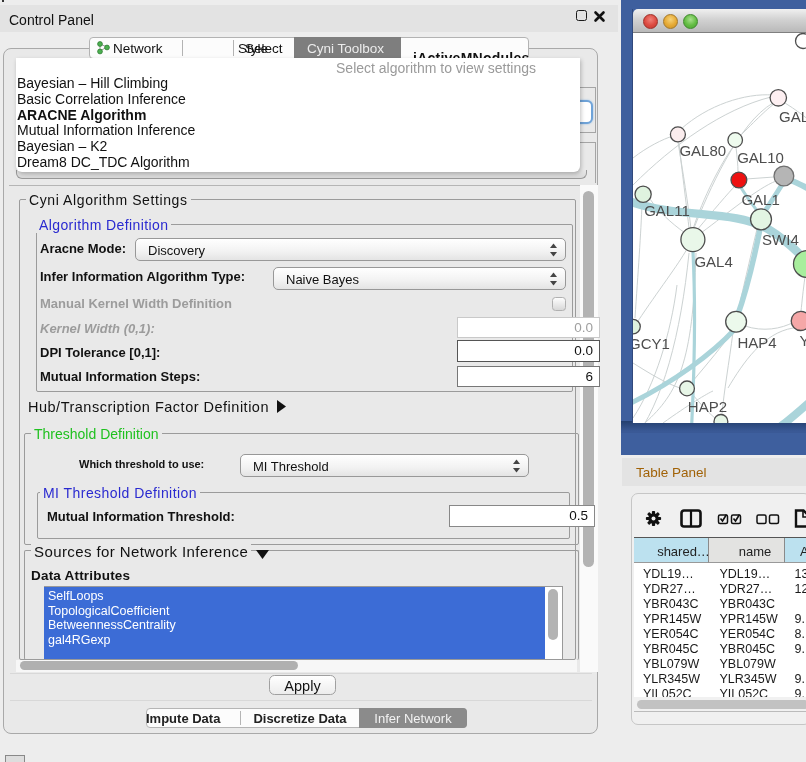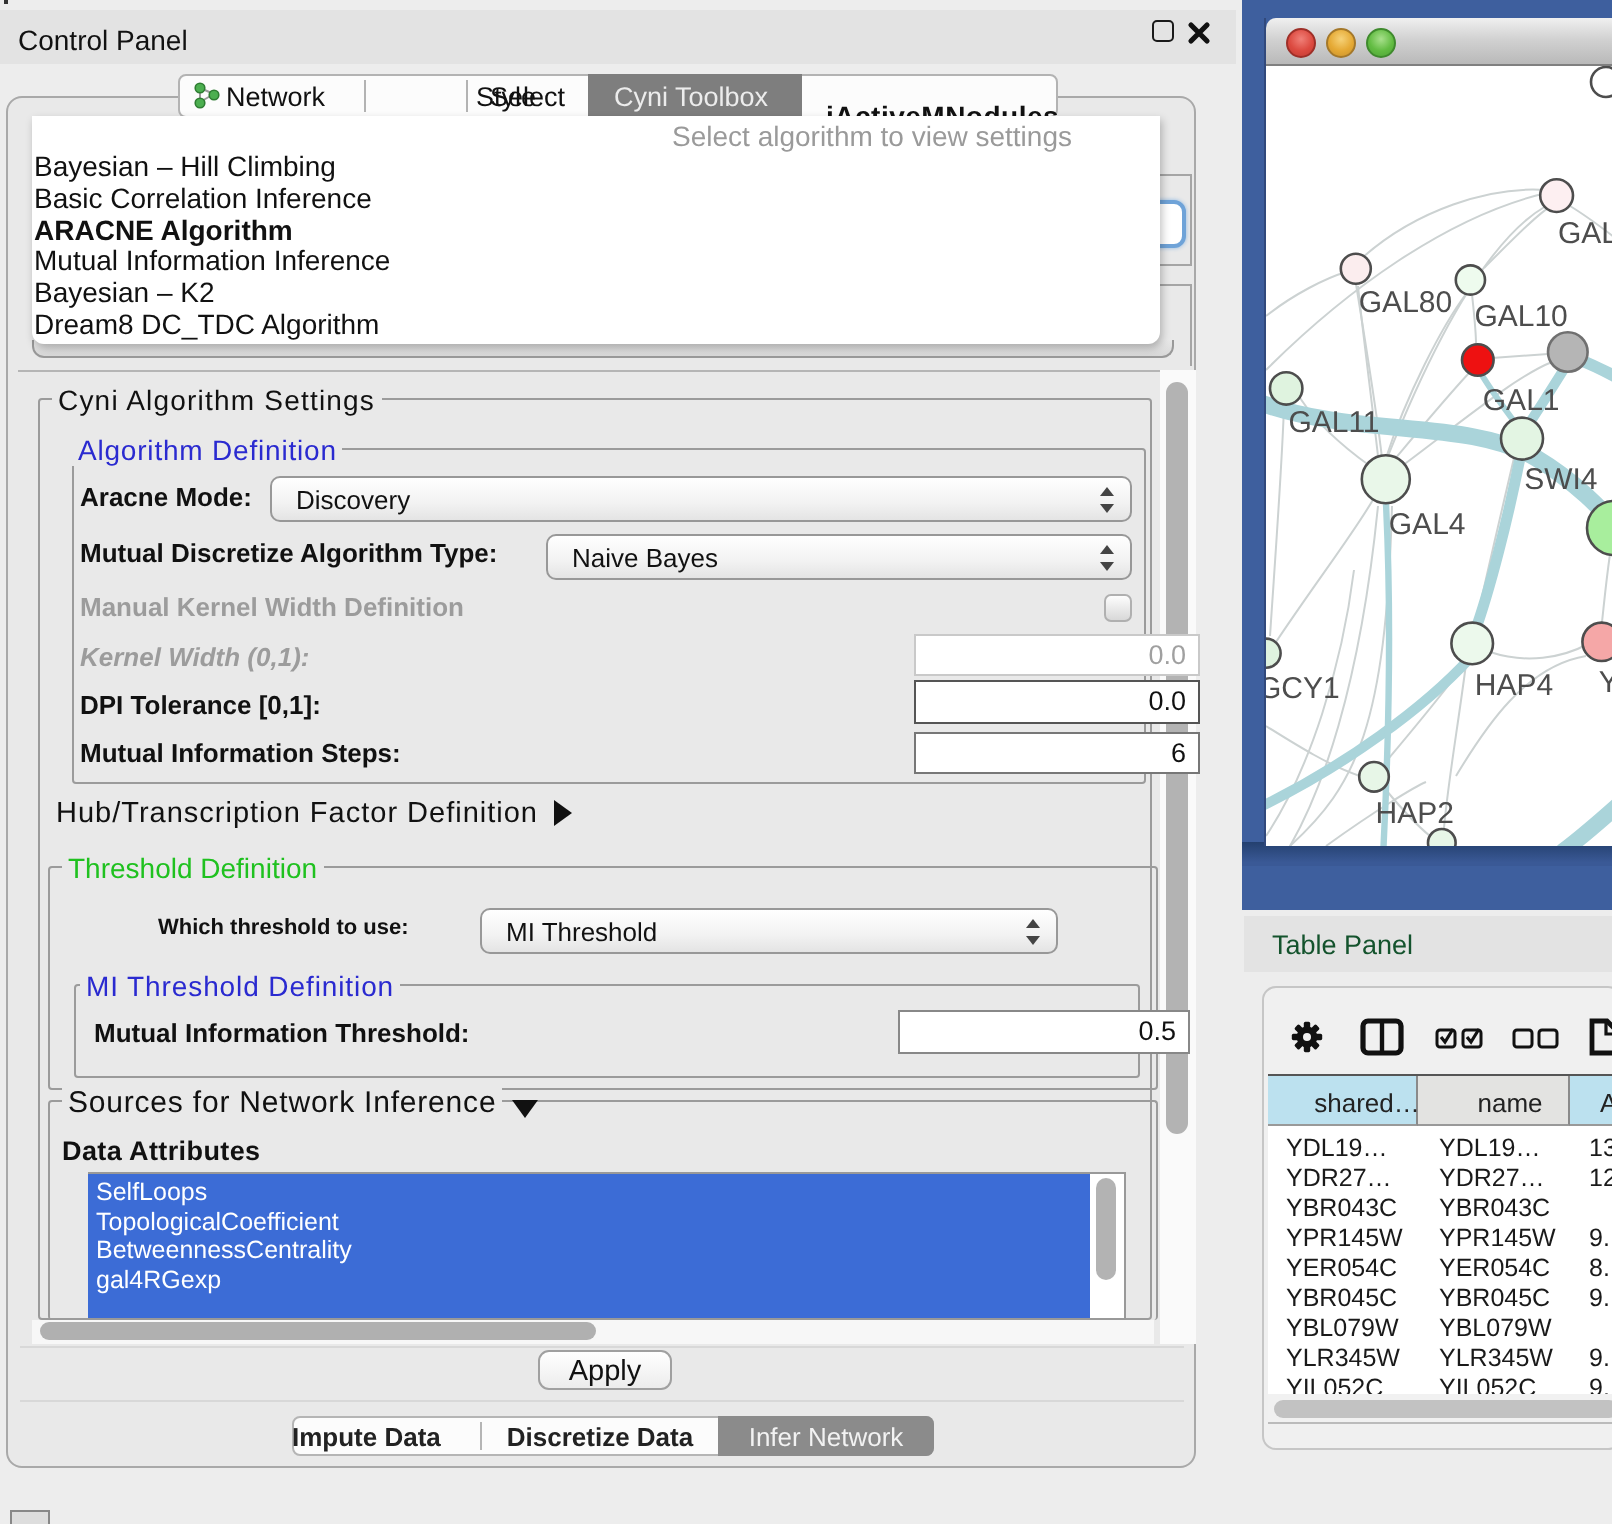--- a/index.html
+++ b/index.html
@@ -102,21 +102,21 @@
   <text x="129.1" y="211.5">SWI4</text>
   <text x="-4" y="316">GCY1</text>
   <text x="104.4" y="314.5">HAP4</text>
   <text x="166.4" y="313">Y</text>
   <text x="54.8" y="378.5">HAP2</text>
 </g>
 </svg>
 </div>
 
 <div class="abs" style="left:622px;top:458px;width:184px;height:28px;background:#e3e3e3;"></div>
-<div class="lbl" style="left:636px;top:465px;font-size:13.5px;color:#14532d;">Table Panel</div>
+<div class="lbl" style="left:636px;top:465px;font-size:13.5px;color:#a16207;">Table Panel</div>
 
 <div class="abs" style="left:631px;top:493px;width:180px;height:232px;background:#f0f0f0;
      border:1px solid #c6c6c6;border-radius:7px;box-sizing:border-box;"></div>
 <svg class="abs" style="left:644px;top:509px;" width="164" height="20" viewBox="0 0 164 20">
 
   <g transform="translate(9.5,9.5)">
     <g fill="#111">
       <circle r="5.2"></circle>
       <g>
         <rect x="-1.6" y="-7.6" width="3.2" height="4" rx="0.8"></rect>
@@ -245,21 +245,21 @@
 <div class="gtitle" style="left:36px;top:217px;color:#2a2ad0;font-size:14px;letter-spacing:0.4px;">Algorithm Definition</div>
 
 <div class="lbl b" style="left:40px;top:241px;font-size:13px;">Aracne Mode:</div>
 <div class="combo" style="left:135px;top:238px;width:431px;height:23px;">
   <span class="ctext">Discovery</span>
     <svg class="carr" viewBox="0 0 9 14">
       <path d="M4.5 0.5 L8 5 L1 5 Z" fill="#444"></path>
       <path d="M4.5 13.5 L8 9 L1 9 Z" fill="#444"></path>
     </svg>
 </div>
-<div class="lbl b" style="left:40px;top:269px;font-size:13px;">Mutual Discretize Algorithm Type:</div>
+<div class="lbl b" style="left:40px;top:269px;font-size:13px;">Infer Information Algorithm Type:</div>
 <div class="combo" style="left:273px;top:267px;width:293px;height:23px;">
   <span class="ctext">Naive Bayes</span>
     <svg class="carr" viewBox="0 0 9 14">
       <path d="M4.5 0.5 L8 5 L1 5 Z" fill="#444"></path>
       <path d="M4.5 13.5 L8 9 L1 9 Z" fill="#444"></path>
     </svg>
 </div>
 <div class="lbl b" style="left:40px;top:296px;font-size:13px;color:#9c9c9c;">Manual Kernel Width Definition</div>
 <div class="abs" style="left:552px;top:297px;width:14px;height:14px;border-radius:3.5px;
      background:linear-gradient(#fdfdfd,#d8d8d8);border:1px solid #b0b0b0;box-sizing:border-box;"></div>

